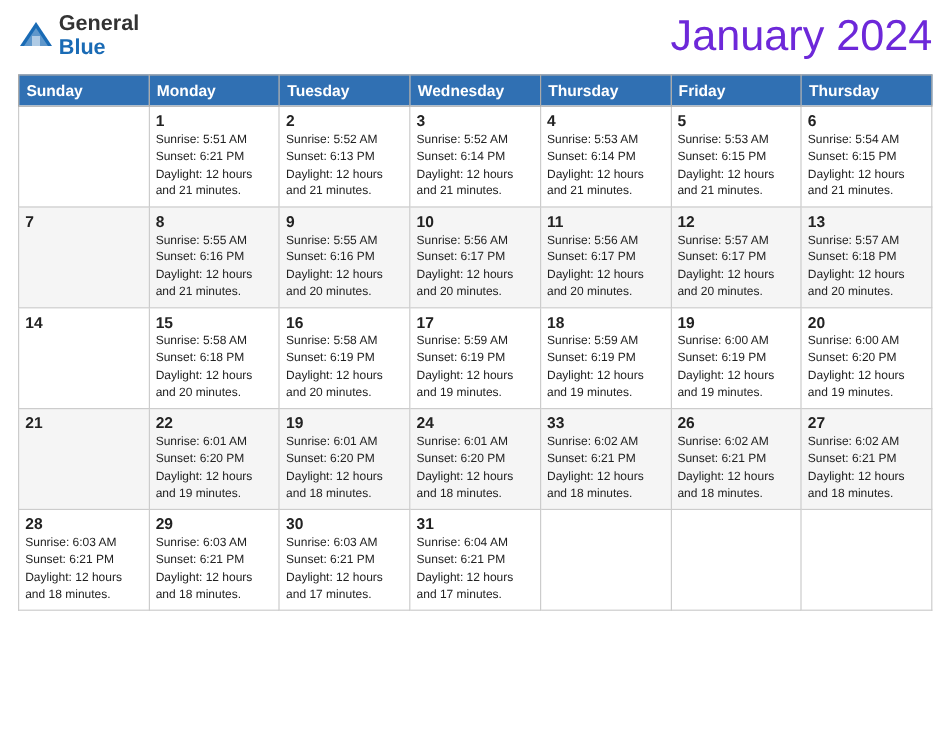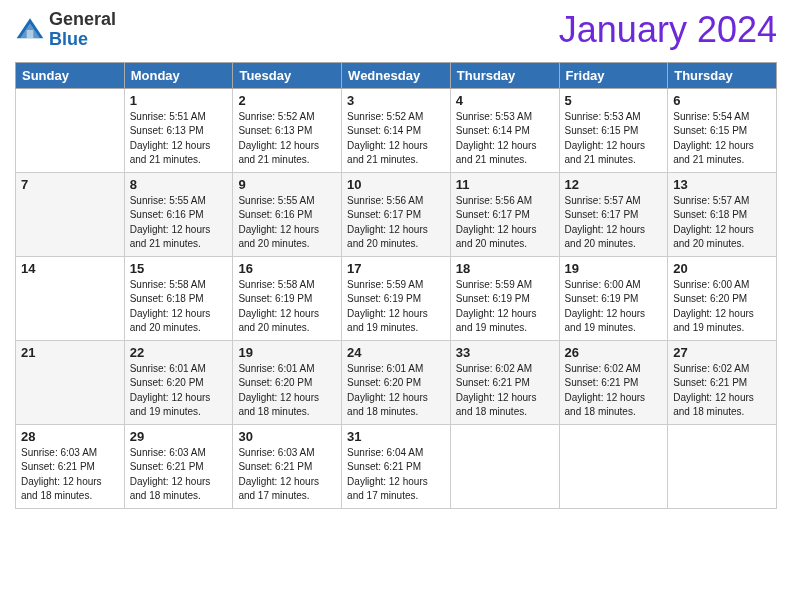--- a/index.html
+++ b/index.html
@@ -129,21 +129,21 @@
         <th>Friday</th>
         <th>Thursday</th>
       </tr>
     </thead>
     <tbody id="calendar-body">
     <tr class="row-normal">
           <td class="cell-empty"></td>
           <td>
             <span class="cell-day-num">1</span>
             <div class="cell-info" style="white-space: pre-line;">Sunrise: 5:51 AM
-Sunset: 6:13 PM
+Sunset: 6:21 PM
 Daylight: 12 hours
 and 21 minutes.</div>
           </td>
           <td>
             <span class="cell-day-num">2</span>
             <div class="cell-info" style="white-space: pre-line;">Sunrise: 5:52 AM
 Sunset: 6:13 PM
 Daylight: 12 hours
 and 21 minutes.</div>
           </td>

